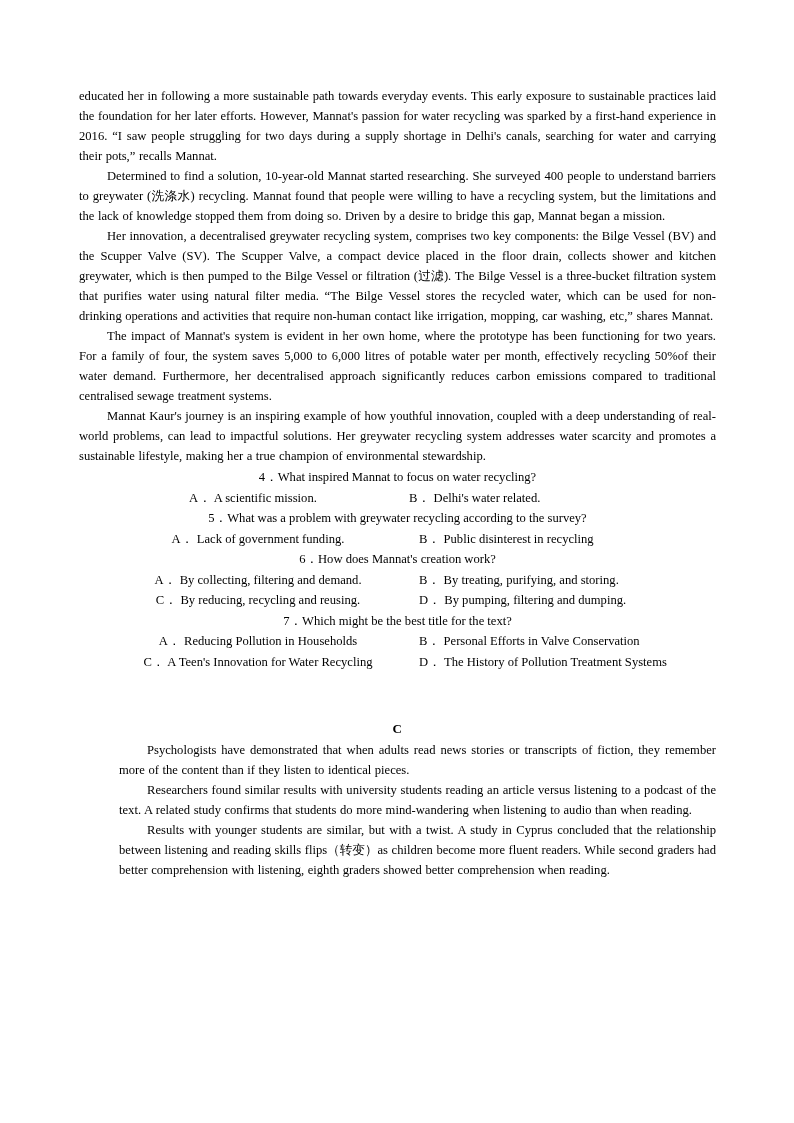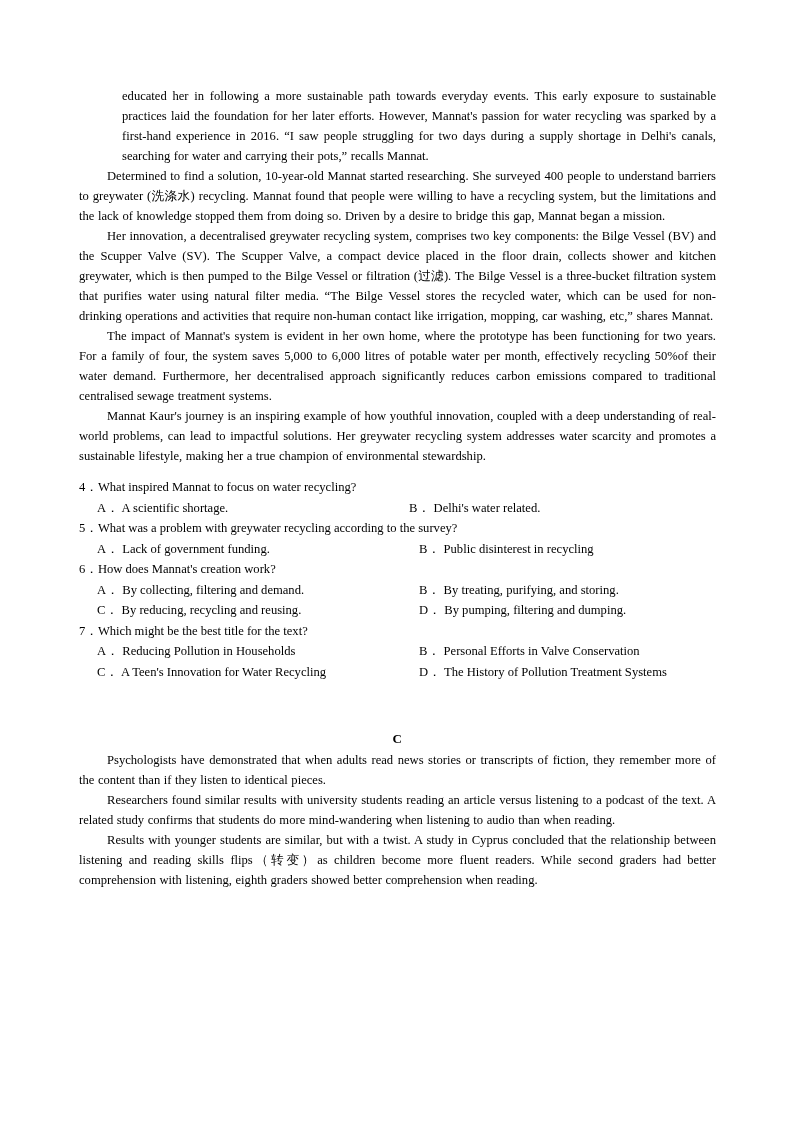--- a/index.html
+++ b/index.html
@@ -28,29 +28,29 @@
     font-size: 12.6px;
     line-height: 20px;
     text-align: justify;
     text-justify: inter-word;
     text-indent: 28px;
     margin: 0;
     word-spacing: 0.4px;
   }
   .para.noindent {
     text-indent: 0;
-    margin-left: 43px;
   }
   .para.last-nojustify {
     text-align-last: left;
   }
 
   
   .question-block {
-    margin-top: 11px;
+    margin-top: 1px;
+    text-align: center;
   }
   .q-stem {
     font-size: 12.6px;
     line-height: 20.5px;
     margin: 0;
     padding-left: 0;
     white-space: nowrap;
   }
   .q-num {
     display: inline-block;
@@ -84,20 +84,21 @@
   .section-letter {
     text-align: center;
     font-size: 13px;
     font-weight: bold;
     line-height: 20px;
     margin: 0;
     letter-spacing: 0.5px;
   }
   .after-section {
     margin-top: 1px;
+    margin-left: 40px;
   }
 </style>
 </head>
 <body>
 
 <div class="page">
   <div class="content">
 
     <div>
       <p class="para noindent last-nojustify">educated her in following a more sustainable path towards everyday events. This early exposure to sustainable practices laid the foundation for her later efforts. However, Mannat's passion for water recycling was sparked by a first-hand experience in 2016. “I saw people struggling for two days during a supply shortage in Delhi's canals, searching for water and carrying their pots,” recalls Mannat.</p>
@@ -105,21 +106,21 @@
       <p class="para last-nojustify">Her innovation, a decentralised greywater recycling system, comprises two key components: the Bilge Vessel (BV) and the Scupper Valve (SV). The Scupper Valve, a compact device placed in the floor drain, collects shower and kitchen greywater, which is then pumped to the Bilge Vessel or filtration (过滤). The Bilge Vessel is a three-bucket filtration system that purifies water using natural filter media. “The Bilge Vessel stores the recycled water, which can be used for non-drinking operations and activities that require non-human contact like irrigation, mopping, car washing, etc,” shares Mannat.</p>
       <p class="para last-nojustify">The impact of Mannat's system is evident in her own home, where the prototype has been functioning for two years. For a family of four, the system saves 5,000 to 6,000 litres of potable water per month, effectively recycling 50%of their water demand. Furthermore, her decentralised approach significantly reduces carbon emissions compared to traditional centralised sewage treatment systems.</p>
       <p class="para last-nojustify">Mannat Kaur's journey is an inspiring example of how youthful innovation, coupled with a deep understanding of real-world problems, can lead to impactful solutions. Her greywater recycling system addresses water scarcity and promotes a sustainable lifestyle, making her a true champion of environmental stewardship.</p>
     </div>
 
     <div class="question-block">
 
       <div>
         <p class="q-stem"><span class="q-num">4．</span><span>What inspired Mannat to focus on water recycling?</span></p>
         <div class="options-row colgap-a">
-          <div class="opt opt-left"><span class="opt-letter">A．</span> <span>A scientific shortage.</span></div>
+          <div class="opt opt-left"><span class="opt-letter">A．</span> <span>A scientific mission.</span></div>
           <div class="opt opt-right"><span class="opt-letter">B．</span> <span>Delhi's water related.</span></div>
         </div>
       </div>
 
       <div>
         <p class="q-stem"><span class="q-num">5．</span><span>What was a problem with greywater recycling according to the survey?</span></p>
         <div class="options-row colgap-b">
           <div class="opt opt-left"><span class="opt-letter">A．</span> <span>Lack of government funding.</span></div>
           <div class="opt opt-right"><span class="opt-letter">B．</span> <span>Public disinterest in recycling</span></div>
         </div>

